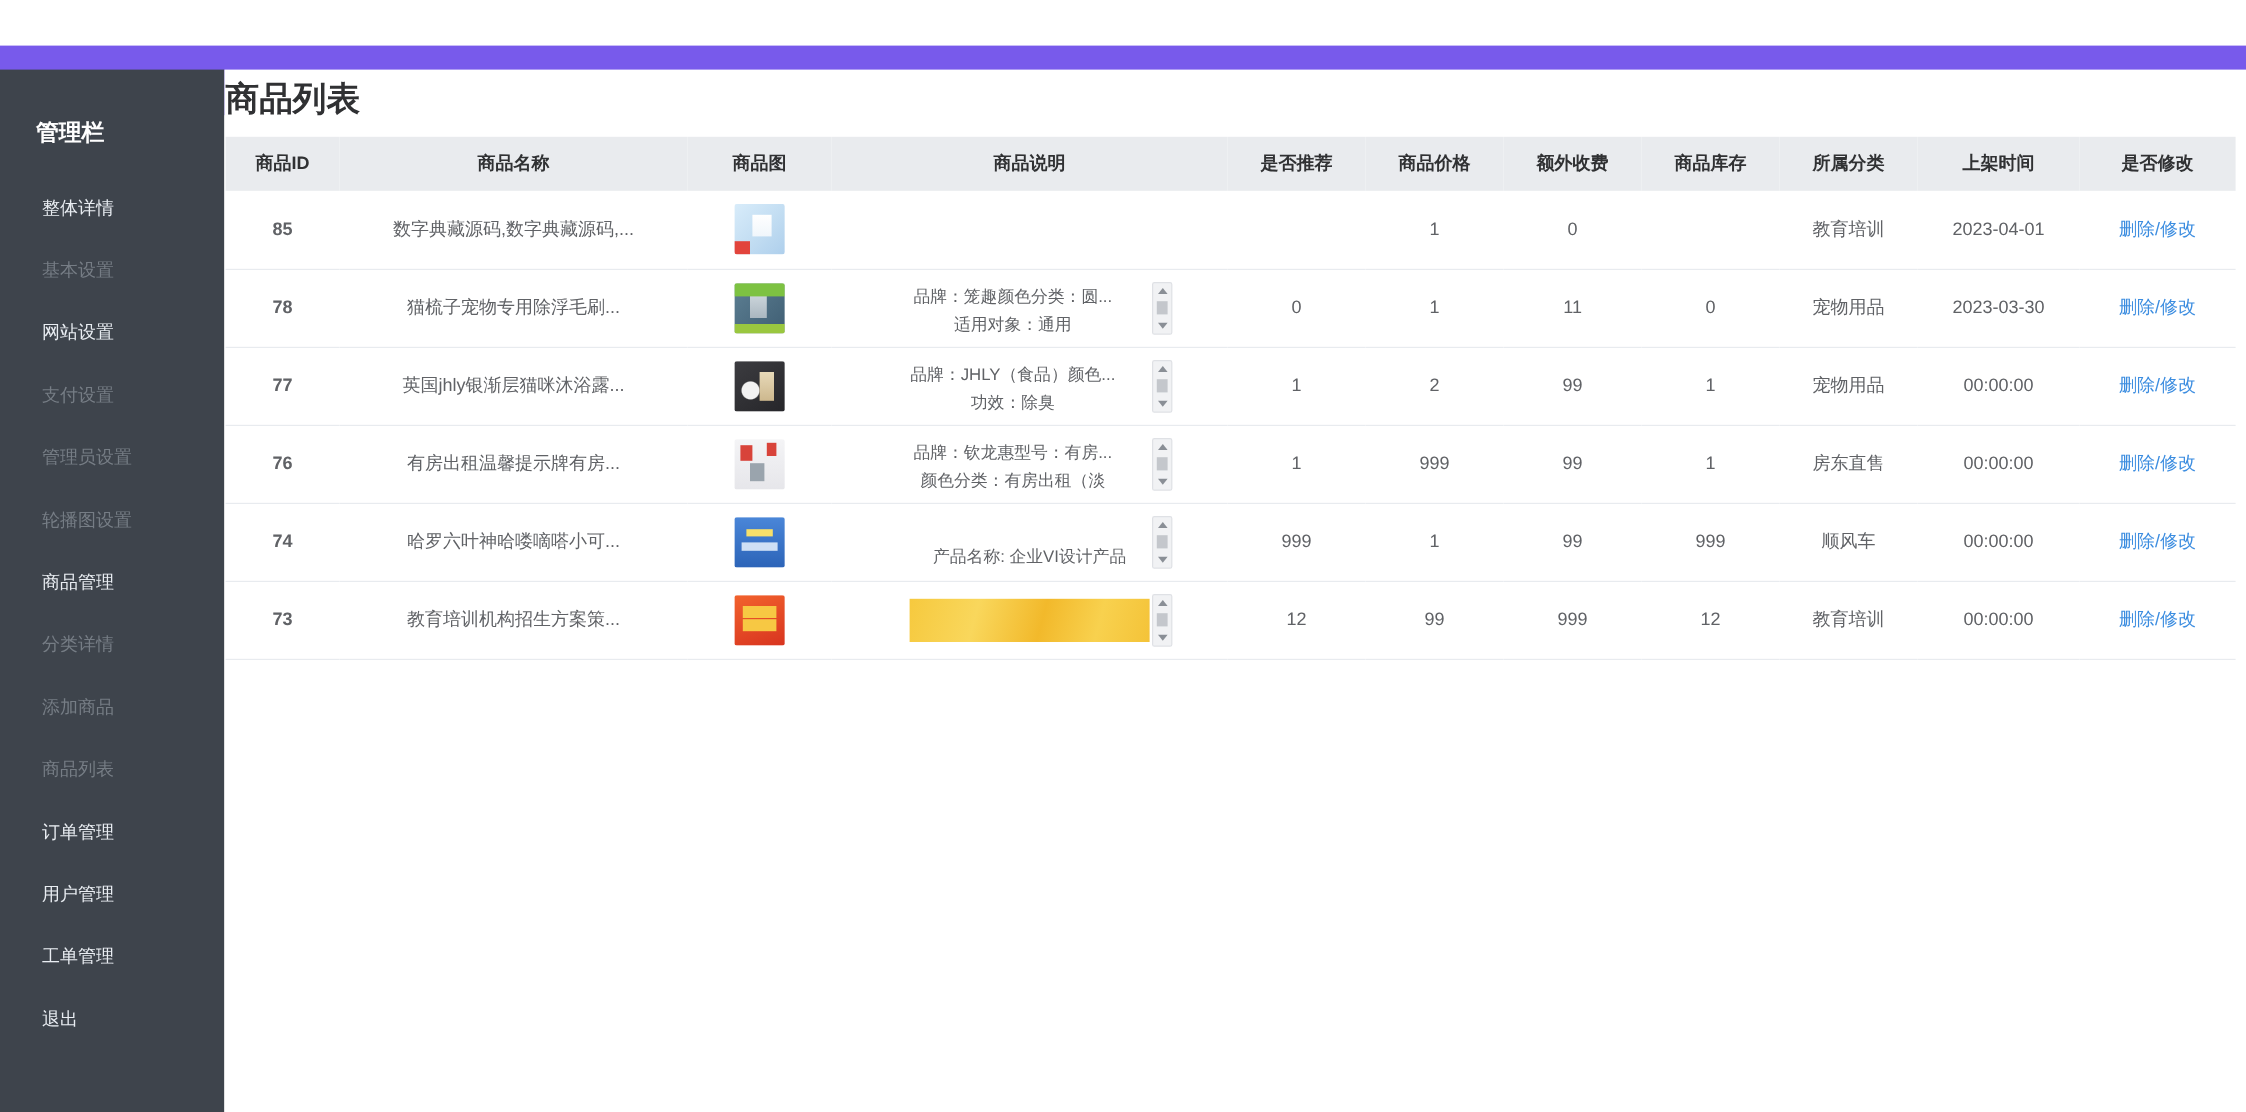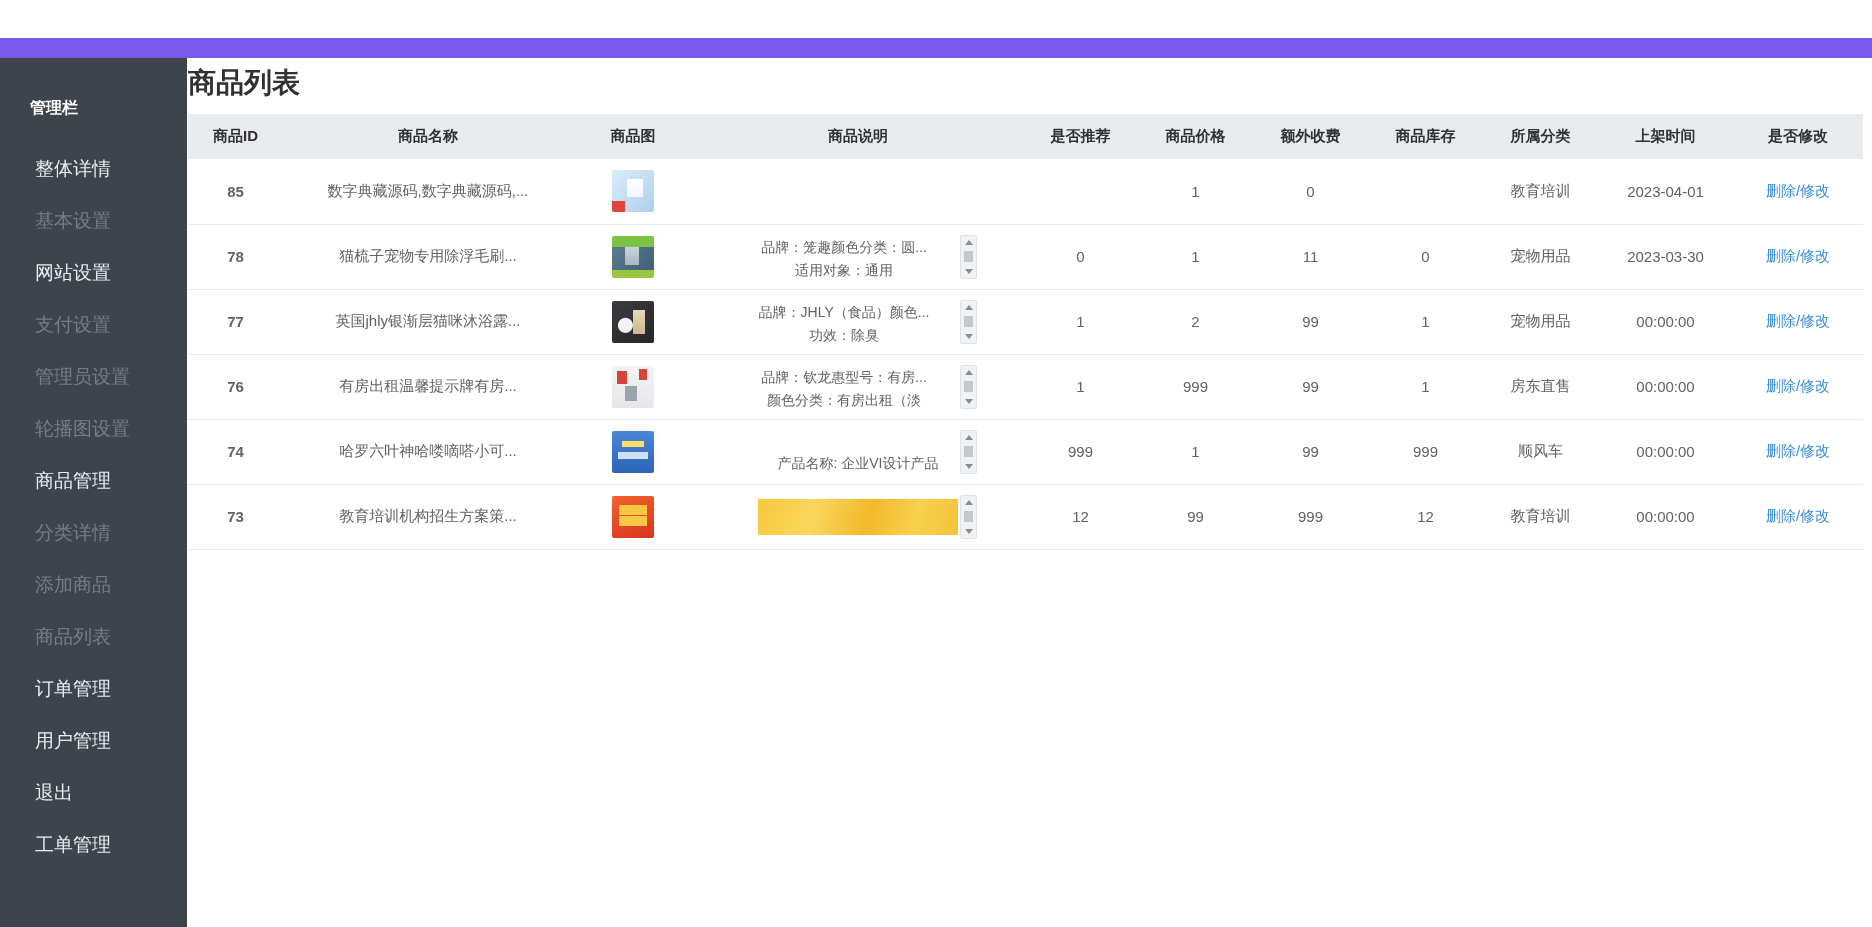--- a/index.html
+++ b/index.html
@@ -16,26 +16,26 @@
     background: #785aeb;
     display: flex; align-items: center; justify-content: center; margin-top: 38px;
   }
   .topbar-text { color: #333333; font-size: 15px; }
   
   .sidebar {
     position: absolute; left: 0; top: 58px; width: 187px; height: 869px;
     background: #3e444c;
   }
   .sidebar-title {
-    margin: 40px 0 0 30px; color: #ffffff; font-size: 16px; font-weight: bold;
+    margin: 40px 0 0 30px; color: #ffffff; font-size: 19px; font-weight: bold;
   }
   .menu { margin-top: 24px; }
   .menu-item {
     height: 52px; line-height: 52px; padding-left: 35px;
-    color: #e9edf2; font-size: 19px; cursor: pointer; white-space: nowrap;
+    color: #e9edf2; font-size: 15px; cursor: pointer; white-space: nowrap;
   }
   .menu-item.dim { color: #767d85; }
   
   .main { position: absolute; left: 187px; top: 58px; right: 0; bottom: 0; background: #fff; }
   .page-title {
     font-size: 28px; font-weight: 600; color: #303133;
     margin: 6px 0 12px 1px;
   }
   table.products {
     border-collapse: collapse; table-layout: fixed; width: 1675px; margin-left: 1px;
@@ -139,22 +139,22 @@
     <div class="menu-item">网站设置</div>
     <div class="menu-item dim">支付设置</div>
     <div class="menu-item dim">管理员设置</div>
     <div class="menu-item dim">轮播图设置</div>
     <div class="menu-item">商品管理</div>
     <div class="menu-item dim">分类详情</div>
     <div class="menu-item dim">添加商品</div>
     <div class="menu-item dim">商品列表</div>
     <div class="menu-item">订单管理</div>
     <div class="menu-item">用户管理</div>
+    <div class="menu-item">工单管理</div>
     <div class="menu-item">退出</div>
-    <div class="menu-item">工单管理</div>
   </div>
 </div>
 
 <div class="main">
   <h1 class="page-title">商品列表</h1>
 
   <table class="products">
     <colgroup>
       <col style="width:95px">
         <col style="width:290px">

